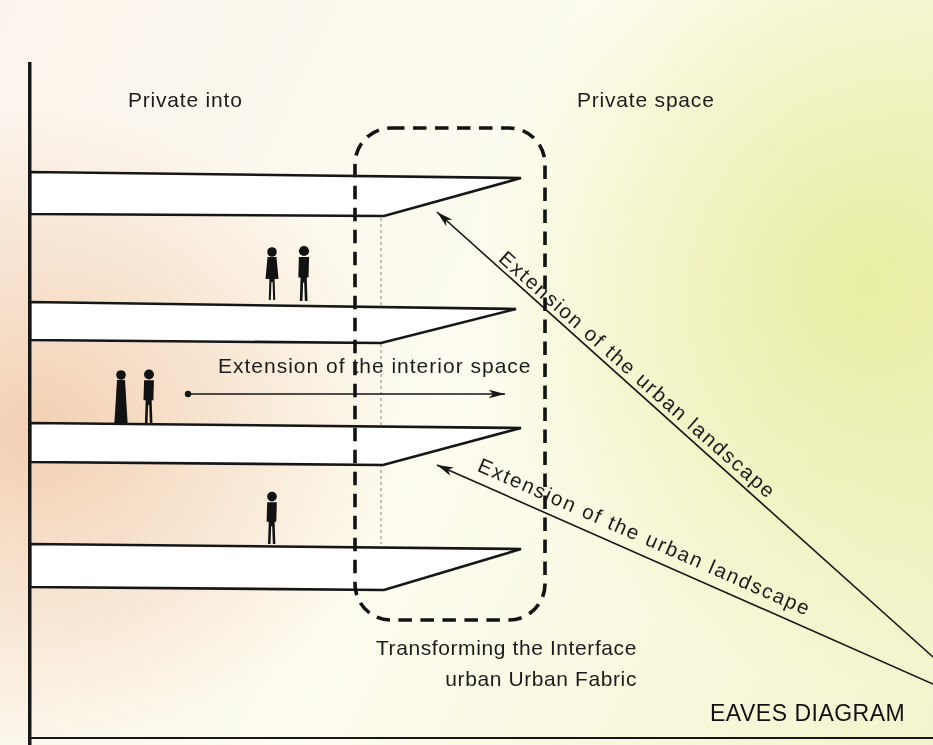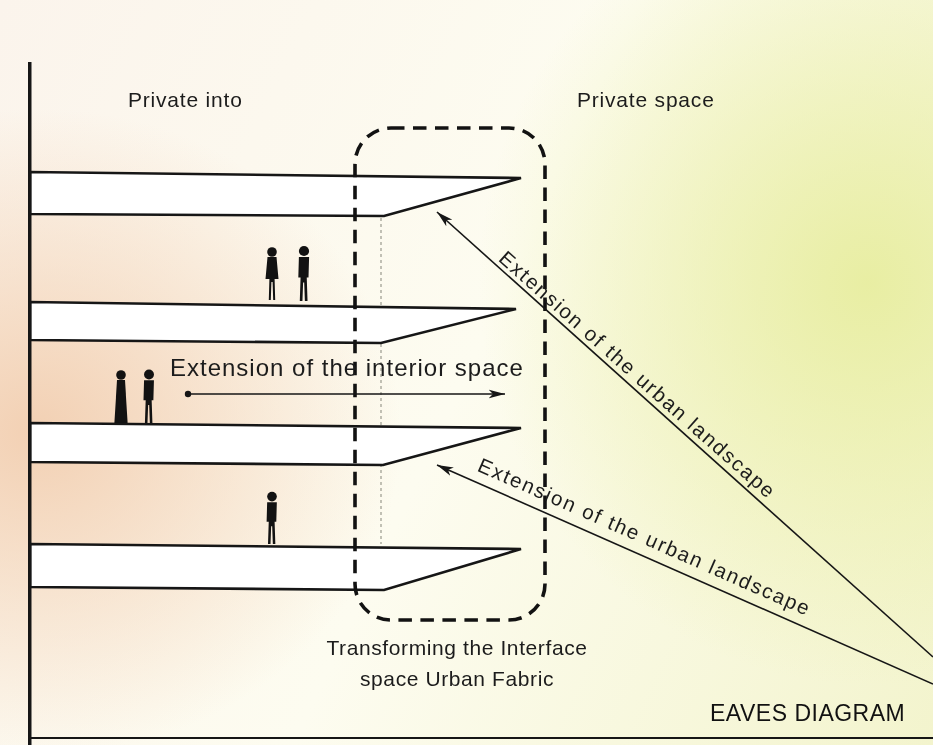--- a/index.html
+++ b/index.html
@@ -12,25 +12,25 @@
     font-family: "Liberation Sans", sans-serif;
     color: #1c1c1c;
     background:
       radial-gradient(ellipse 58% 75% at 93% 38%, rgba(231,237,158,0.92) 0%, rgba(231,237,158,0) 72%),
       radial-gradient(ellipse 52% 58% at 4% 58%, rgba(242,206,176,0.95) 0%, rgba(242,206,176,0) 75%),
       linear-gradient(115deg, #fbf4ec 0%, #fdfcf0 50%, #f3f4cd 100%);
   }
   .stage > svg { position: absolute; left: 0; top: 0; }
   .label { position: absolute; white-space: nowrap; color: #1c1c1c; }
   .zone     { font-size: 21px; letter-spacing: 0.8px; }
-  .interior { font-size: 24px; letter-spacing: 1px; }
+  .interior { font-size: 21px; letter-spacing: 1px; margin-left: 48px; }
   .rot      { font-size: 20.5px; letter-spacing: 1.8px; transform-origin: 0 0; }
   .rot1     { transform: rotate(41.5deg); }
   .rot2     { transform: rotate(23.8deg); }
-  .caption  { font-size: 21px; line-height: 31px; text-align: center; letter-spacing: 0.6px; width: 360px; white-space: normal; }
+  .caption  { font-size: 21px; line-height: 31px; text-align: right; letter-spacing: 0.6px; width: 360px; white-space: normal; }
   .title    { font-size: 23px; letter-spacing: 0.5px; color: #111; }
 
   .slab { fill: #ffffff; stroke: #161616; stroke-width: 2.6; stroke-linejoin: miter; }
   .ink  { fill: #161616; }
   .arrowline { stroke: #161616; stroke-width: 1.6; fill: none; }
   .iface { fill: none; stroke: #121212; stroke-width: 3.6; stroke-dasharray: 13.5 8.5; }
   .guide { stroke: #9a9a8e; stroke-width: 1.2; stroke-dasharray: 3 3; }
   .person { fill: #121212; }
 </style>
 </head>
@@ -92,18 +92,18 @@
   <div class="label zone" style="left:577px; top:88px;">Private space</div>
 
   <div class="label interior" style="left:170px; top:354px;">Extension of the interior space</div>
 
   <div class="label rot rot1" style="left:510px; top:246px;">Extension of the urban landscape</div>
 
   <div class="label rot rot2" style="left:484px; top:453px;">Extension of the urban landscape</div>
 
   <div class="label caption" style="left:277px; top:632px;">
     <div>Transforming the Interface</div>
-    <div>space Urban Fabric</div>
+    <div>urban Urban Fabric</div>
   </div>
 
   <div class="label title" style="left:710px; top:692px;margin-top:8px;">EAVES DIAGRAM</div>
 
 </div>
 
 </body></html>

